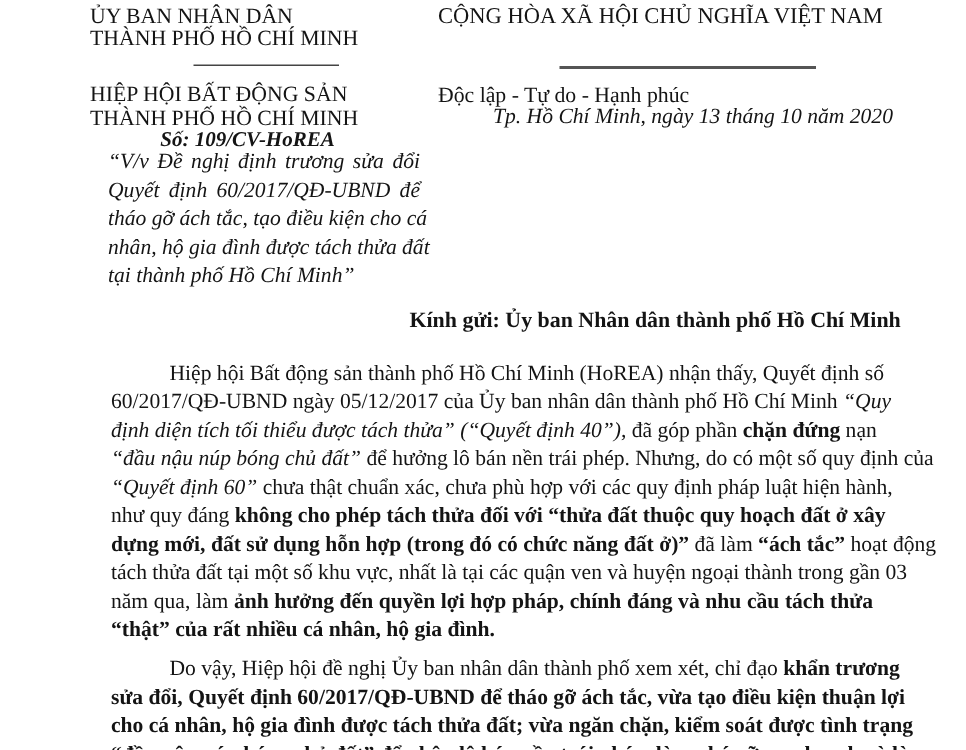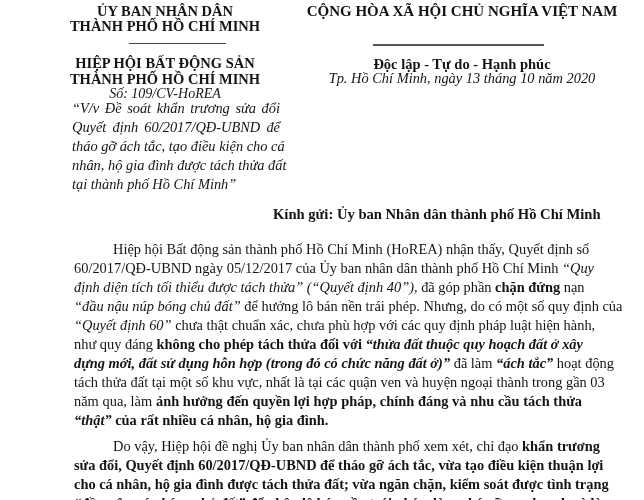--- a/index.html
+++ b/index.html
@@ -3,43 +3,43 @@
 <meta charset="utf-8">
 <style>
   html, body { margin: 0; padding: 0; }
   body {
     width: 644px; height: 500px; overflow: hidden;
     background: #ffffff; color: #141414;
     font-family: "Liberation Serif", "DejaVu Serif", serif;
     position: relative;
   }
   .abs { position: absolute; }
-  .hdr { font-weight: bold; font-size: 14.5px; line-height: 17px; text-align: center; white-space: nowrap; }
+  .hdr { font-weight: normal; font-size: 14.5px; line-height: 17px; text-align: left; white-space: nowrap; }
   .rule { position: absolute; height: 1px; background: #444; }
   .ital { font-style: italic; }
   .b { font-weight: bold; }
-  .bi { font-weight: bold; font-style: italic; }
+  .bi { font-weight: bold; }
   .ln { position: absolute; left: 74px; width: 508px; font-size: 14.4px; line-height: 19px; white-space: nowrap; text-align: justify; text-align-last: justify; }
   .ln.last { text-align-last: left; }
   .ln.indent { left: 113px; width: 469px; }
   .subj { position: absolute; left: 72px; width: 208px; font-style: italic; font-size: 14.4px; line-height: 19px; text-align: justify; text-align-last: justify; white-space: nowrap; }
   .subj.last { text-align-last: left; }
 </style>
 </head>
 <body>
 
 <div class="abs hdr" style="left:60px; top:3px; width:210px;">ỦY BAN NHÂN DÂN</div>
 <div class="abs hdr" style="left:60px; top:18px; width:210px;">THÀNH PHỐ HỒ CHÍ MINH</div>
 <div class="rule" style="left:129px; top:43px; width:97px;"></div>
 <div class="abs hdr" style="left:60px; top:55px; width:210px;">HIỆP HỘI BẤT ĐỘNG SẢN</div>
 <div class="abs hdr" style="left:60px; top:71px; width:210px;">THÀNH PHỐ HỒ CHÍ MINH</div>
-<div class="abs" style="left:60px; top:85px; width:210px; text-align:center; font-style:italic; font-size:14px; line-height:17px;">Số: 109/CV-HoREA</div>
+<div class="abs" style="left:60px; top:85px; width:210px; text-align:center; font-style:italic; font-size:14px; line-height:17px;font-weight:bold;">Số: 109/CV-HoREA</div>
 
 <div>
-  <div class="subj" style="top:99px;">“V/v Đề soát khẩn trương sửa đổi</div>
+  <div class="subj" style="top:99px;">“V/v Đề nghị định trương sửa đổi</div>
   <div class="subj" style="top:118px;">Quyết định 60/2017/QĐ-UBND để</div>
   <div class="subj" style="top:137px;">tháo gỡ ách tắc, tạo điều kiện cho cá</div>
   <div class="subj" style="top:156px;">nhân, hộ gia đình được tách thửa đất</div>
   <div class="subj last" style="top:175px;">tại thành phố Hồ Chí Minh”</div>
 </div>
 
 <div class="abs hdr" style="left:292px; top:3px; width:340px; font-size:15px;">CỘNG HÒA XÃ HỘI CHỦ NGHĨA VIỆT NAM</div>
 <div class="abs hdr" style="left:292px; top:20px; width:340px;margin-top:36px;">Độc lập - Tự do - Hạnh phúc</div>
 <div class="rule" style="left:373px; top:44px; width:171px; height:1.5px; background:#555;"></div>
 <div class="abs" style="left:292px; top:70px; width:340px; text-align:center; font-style:italic; font-size:14.4px; line-height:17px; white-space:nowrap;">Tp. Hồ Chí Minh, ngày 13 tháng 10 năm 2020</div>

